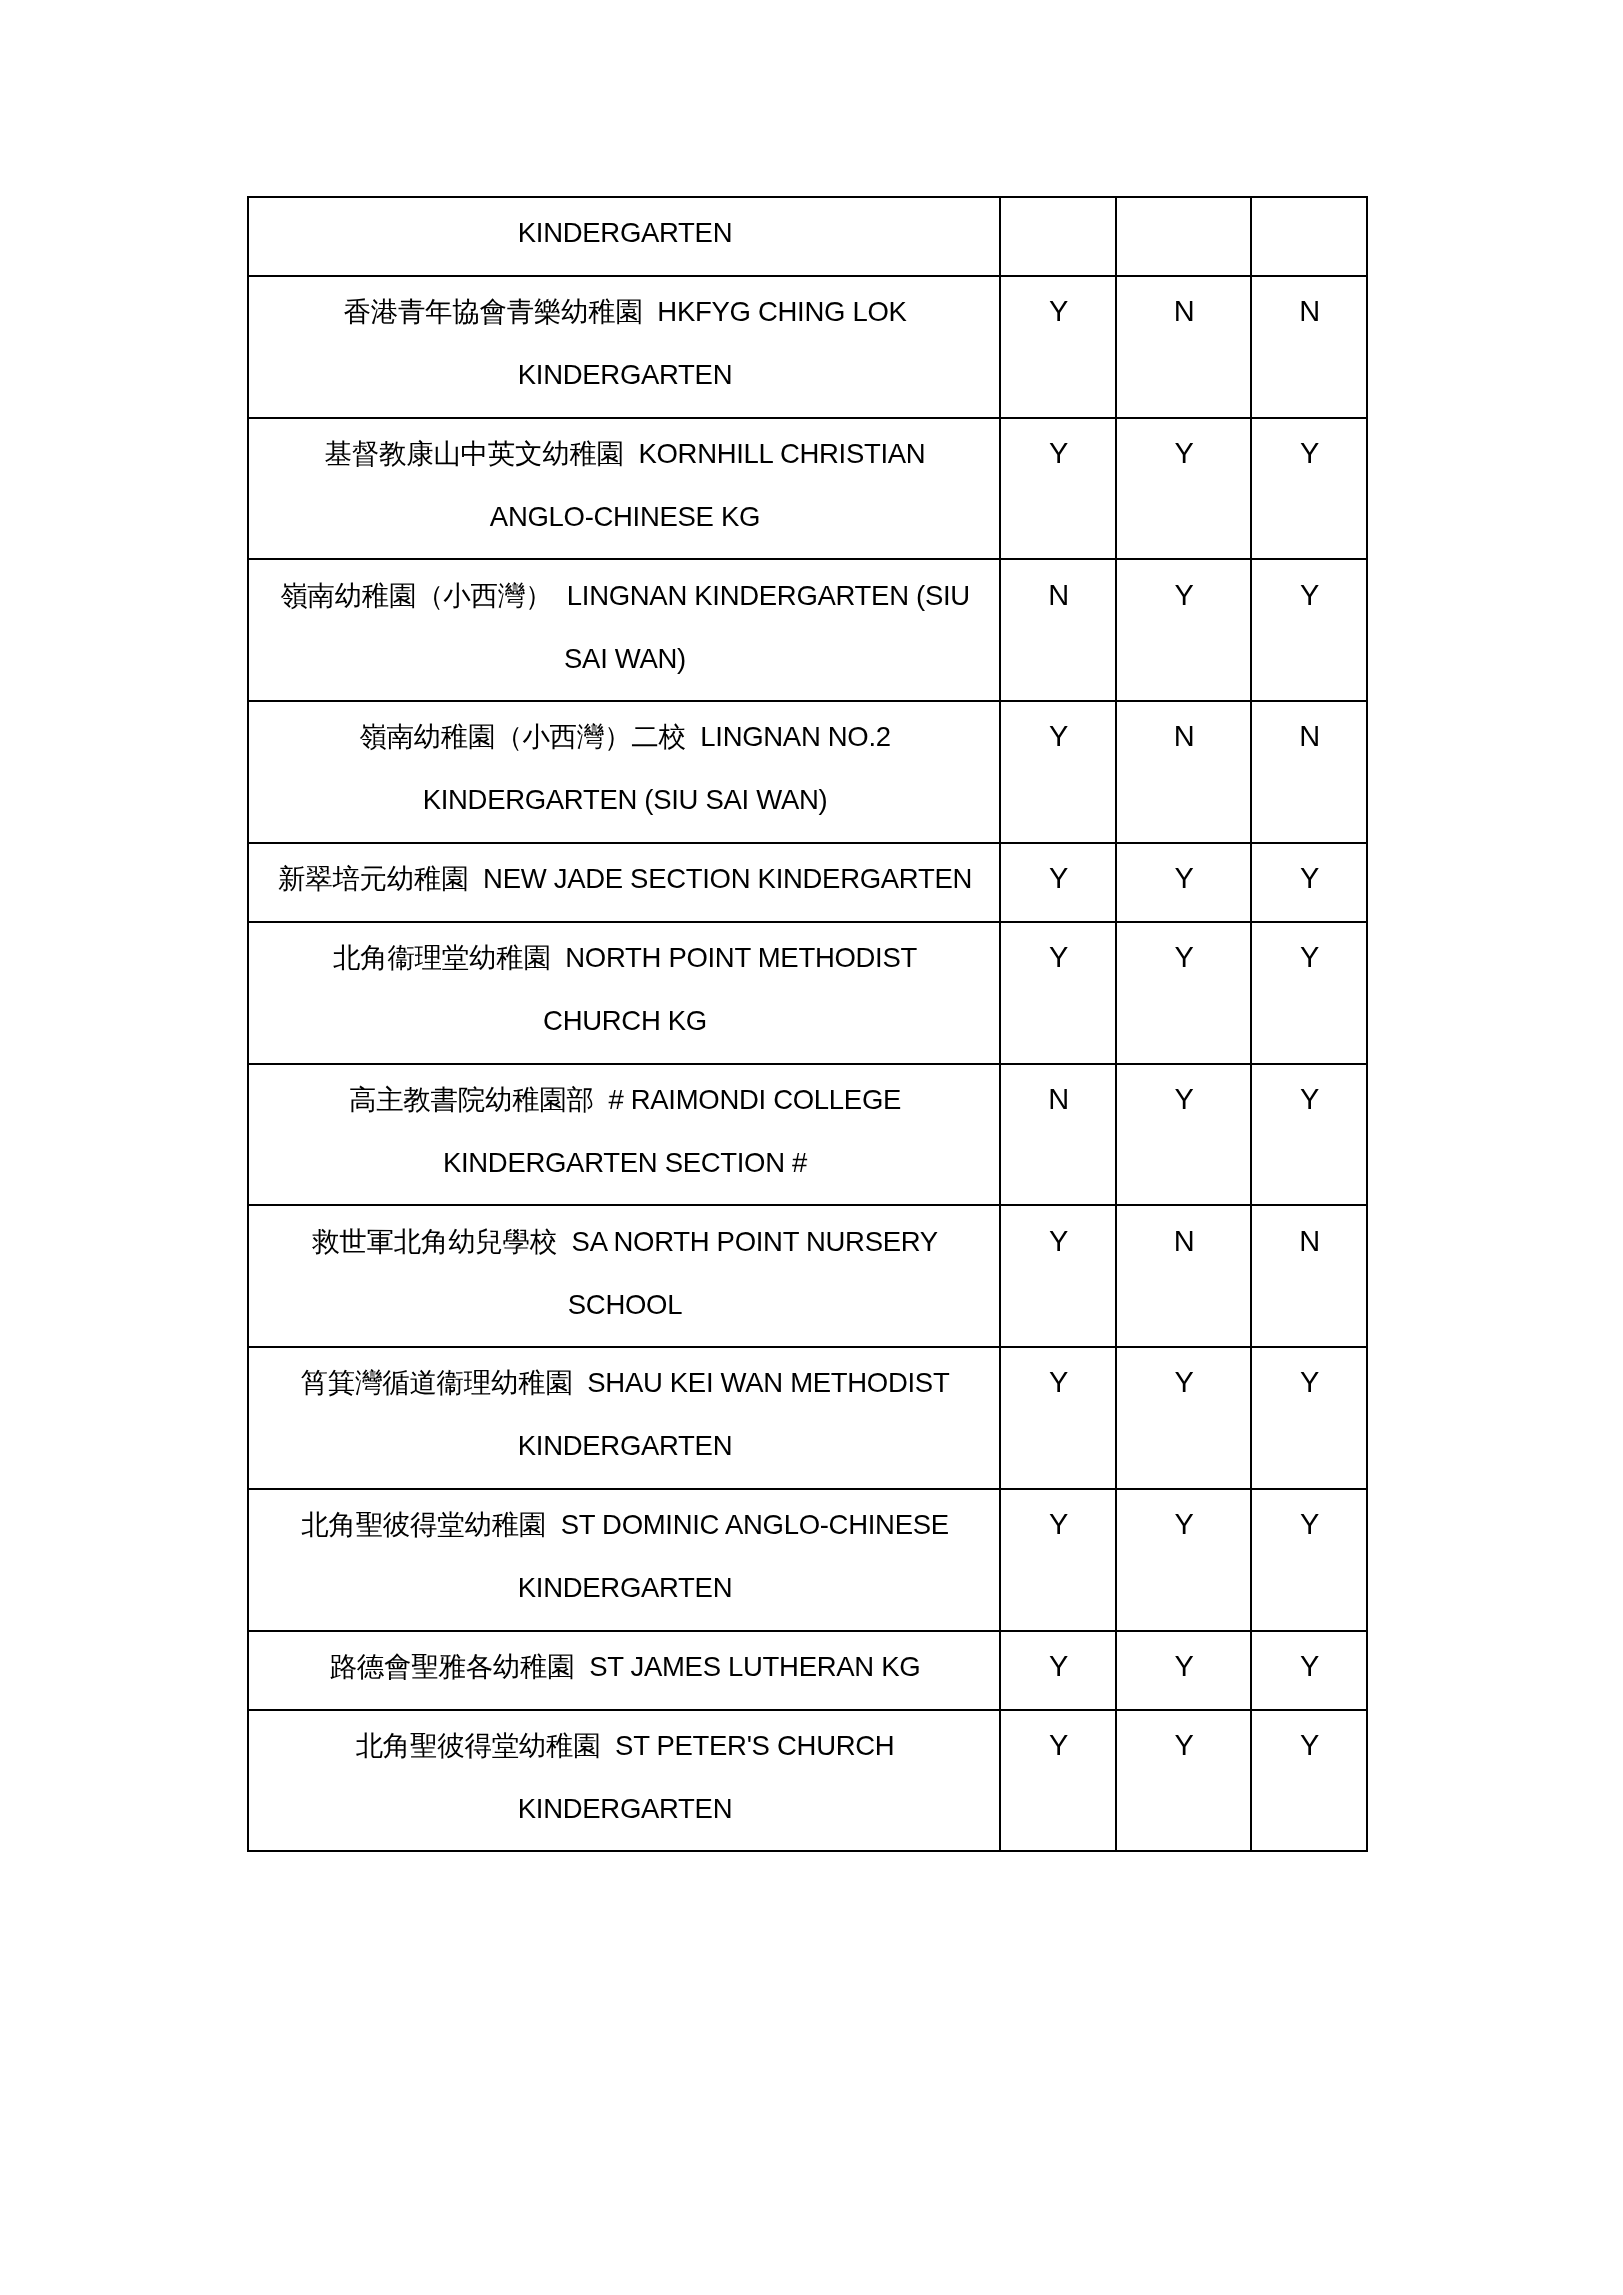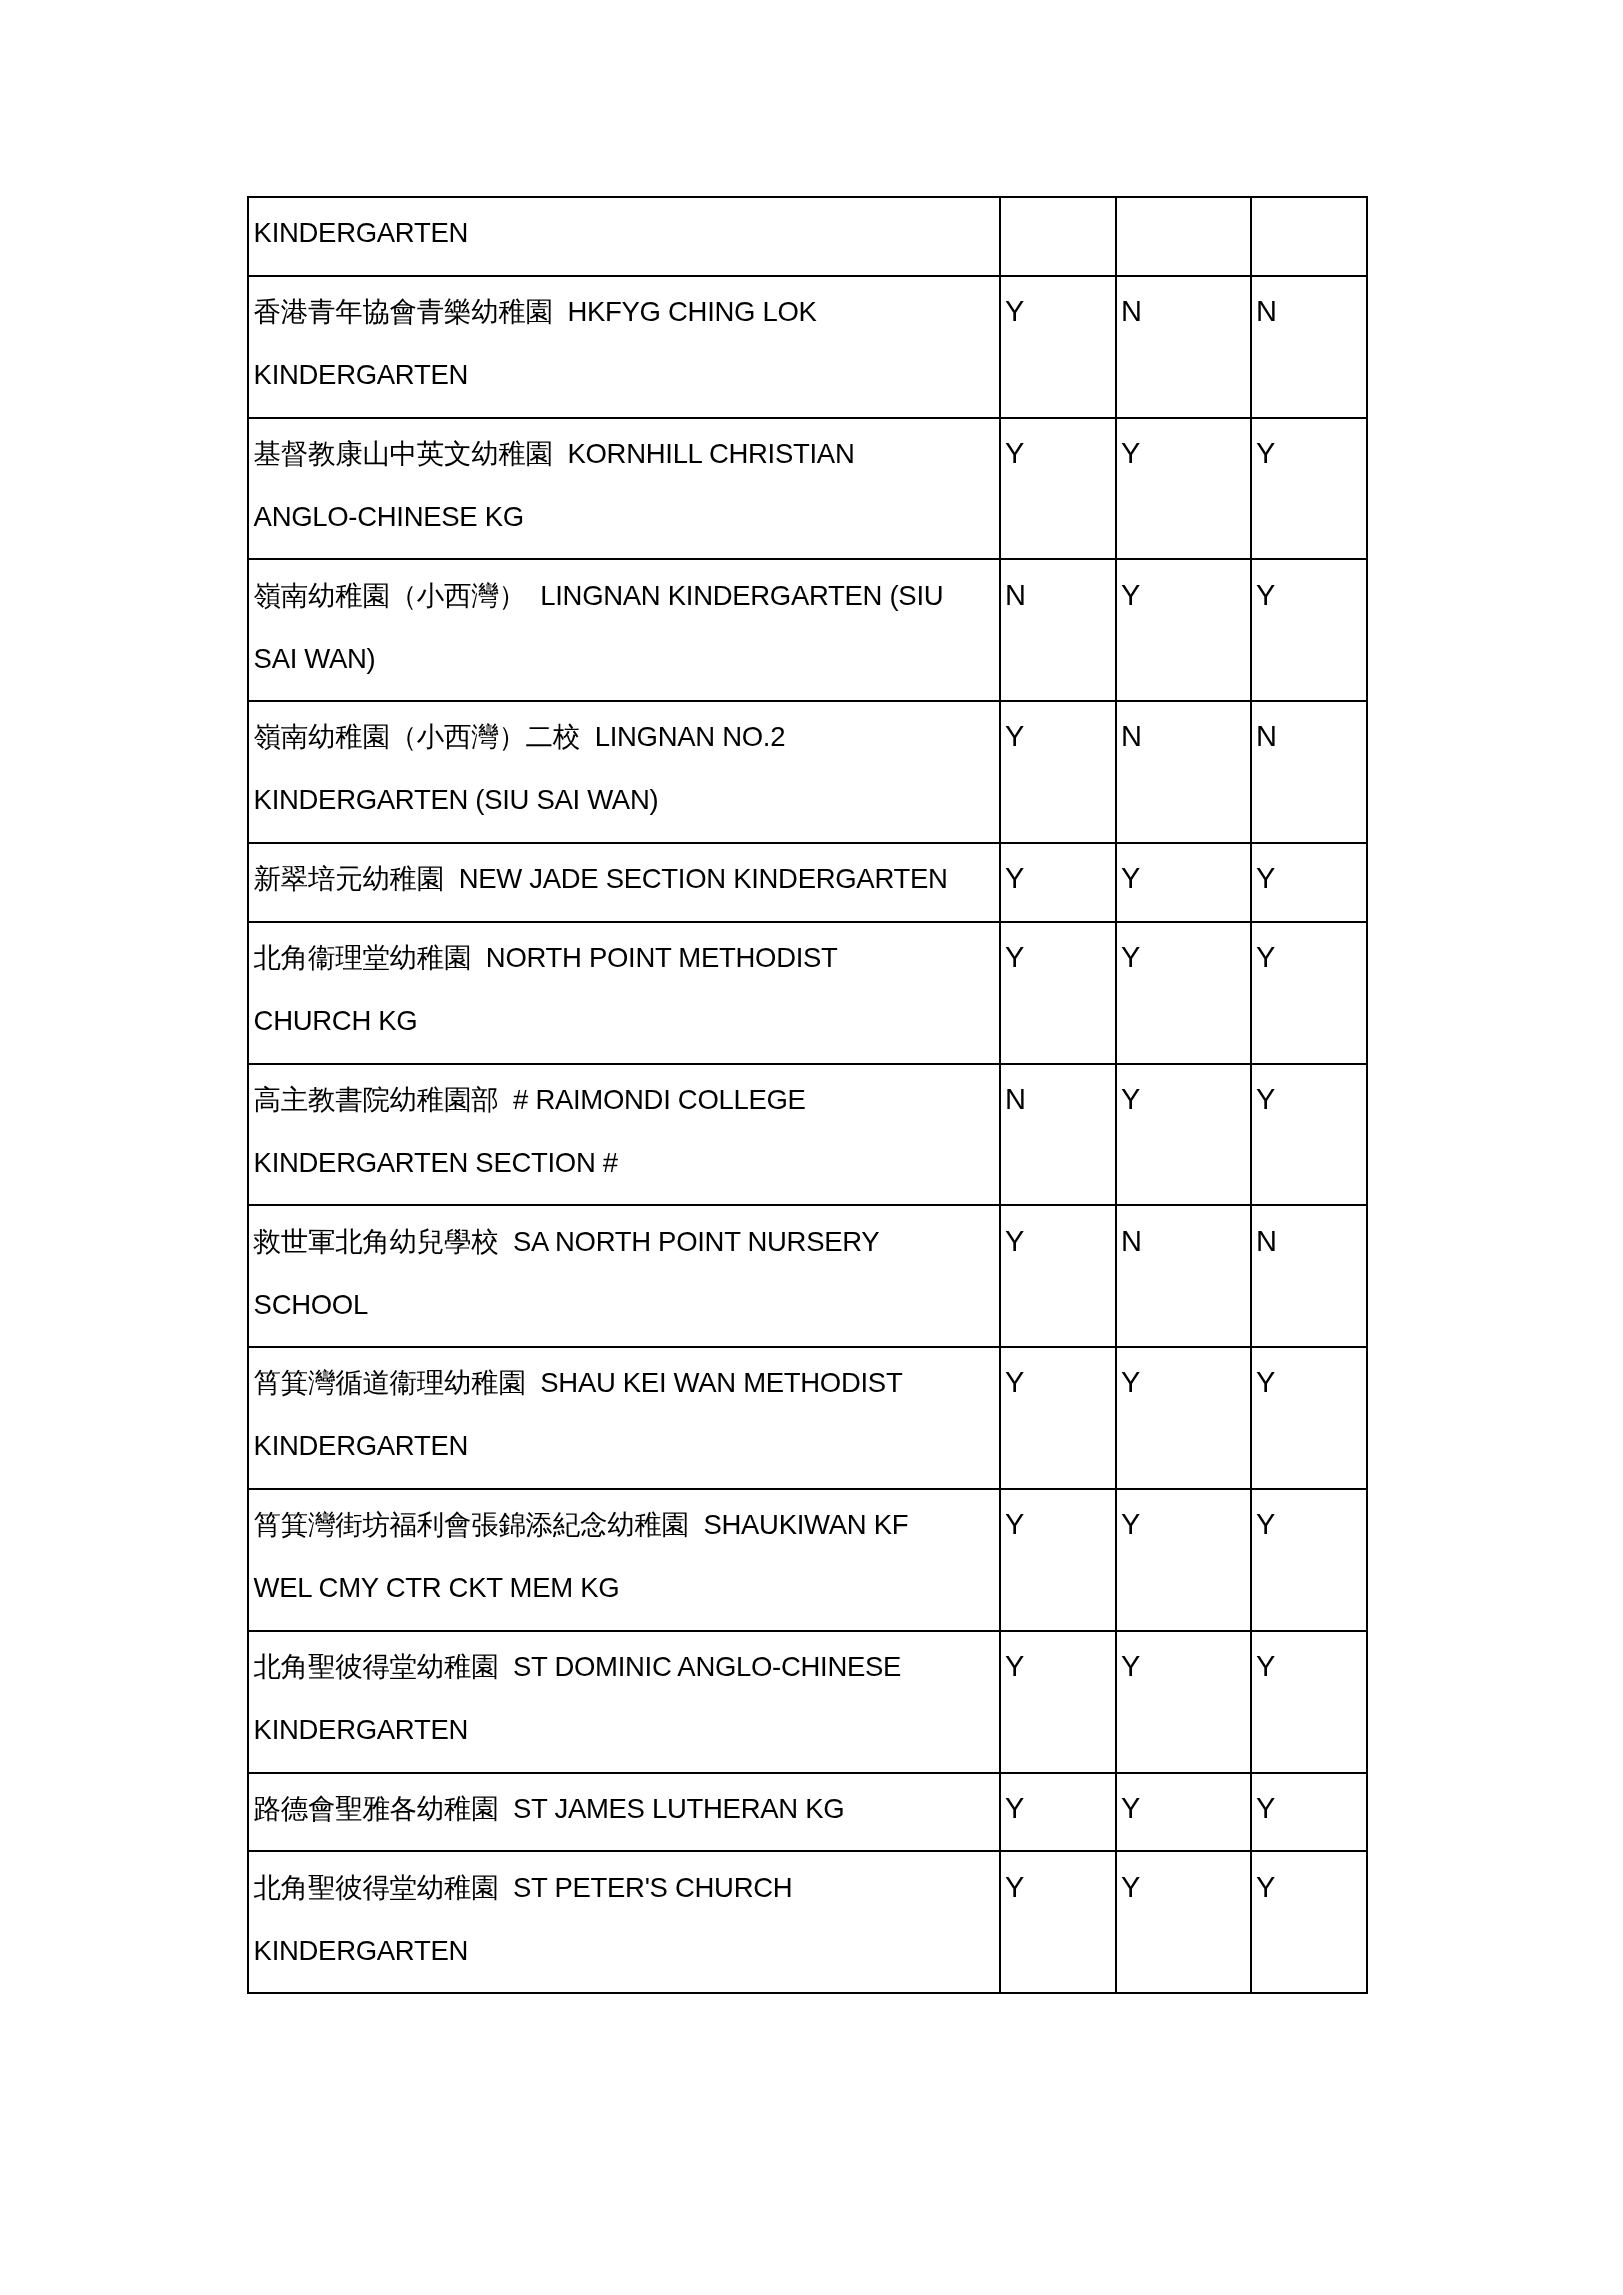--- a/index.html
+++ b/index.html
@@ -22,20 +22,21 @@
     border-collapse: collapse;
     table-layout: fixed;
     border: 2.6px solid #000000;
   }
   table.kg-table td {
     border: 2px solid #000000;
     border-top-width: 2.6px;
     border-bottom-width: 2.6px;
     vertical-align: top;
     overflow: hidden;
+    text-align: center;
   }
   td.name-cell {
     font-size: 27.5px;
     line-height: 63px;
     letter-spacing: -0.3px;
     white-space: pre-wrap;
     padding: 3.3px 2.6px 10.5px 4.6px;
   }
   td.flag-cell {
     font-size: 29px;
@@ -116,27 +117,20 @@
       <td class="flag-cell">N</td>
     </tr>
     <tr>
       <td class="name-cell">筲箕灣循道衞理幼稚園  SHAU KEI WAN METHODIST
 KINDERGARTEN</td>
       <td class="flag-cell">Y</td>
       <td class="flag-cell">Y</td>
       <td class="flag-cell">Y</td>
     </tr>
     <tr>
-      <td class="name-cell">筲箕灣街坊福利會張錦添紀念幼稚園  SHAUKIWAN KF
-WEL CMY CTR CKT MEM KG</td>
-      <td class="flag-cell">Y</td>
-      <td class="flag-cell">Y</td>
-      <td class="flag-cell">Y</td>
-    </tr>
-    <tr>
       <td class="name-cell">北角聖彼得堂幼稚園  ST DOMINIC ANGLO-CHINESE
 KINDERGARTEN</td>
       <td class="flag-cell">Y</td>
       <td class="flag-cell">Y</td>
       <td class="flag-cell">Y</td>
     </tr>
     <tr>
       <td class="name-cell">路德會聖雅各幼稚園  ST JAMES LUTHERAN KG</td>
       <td class="flag-cell">Y</td>
       <td class="flag-cell">Y</td>

